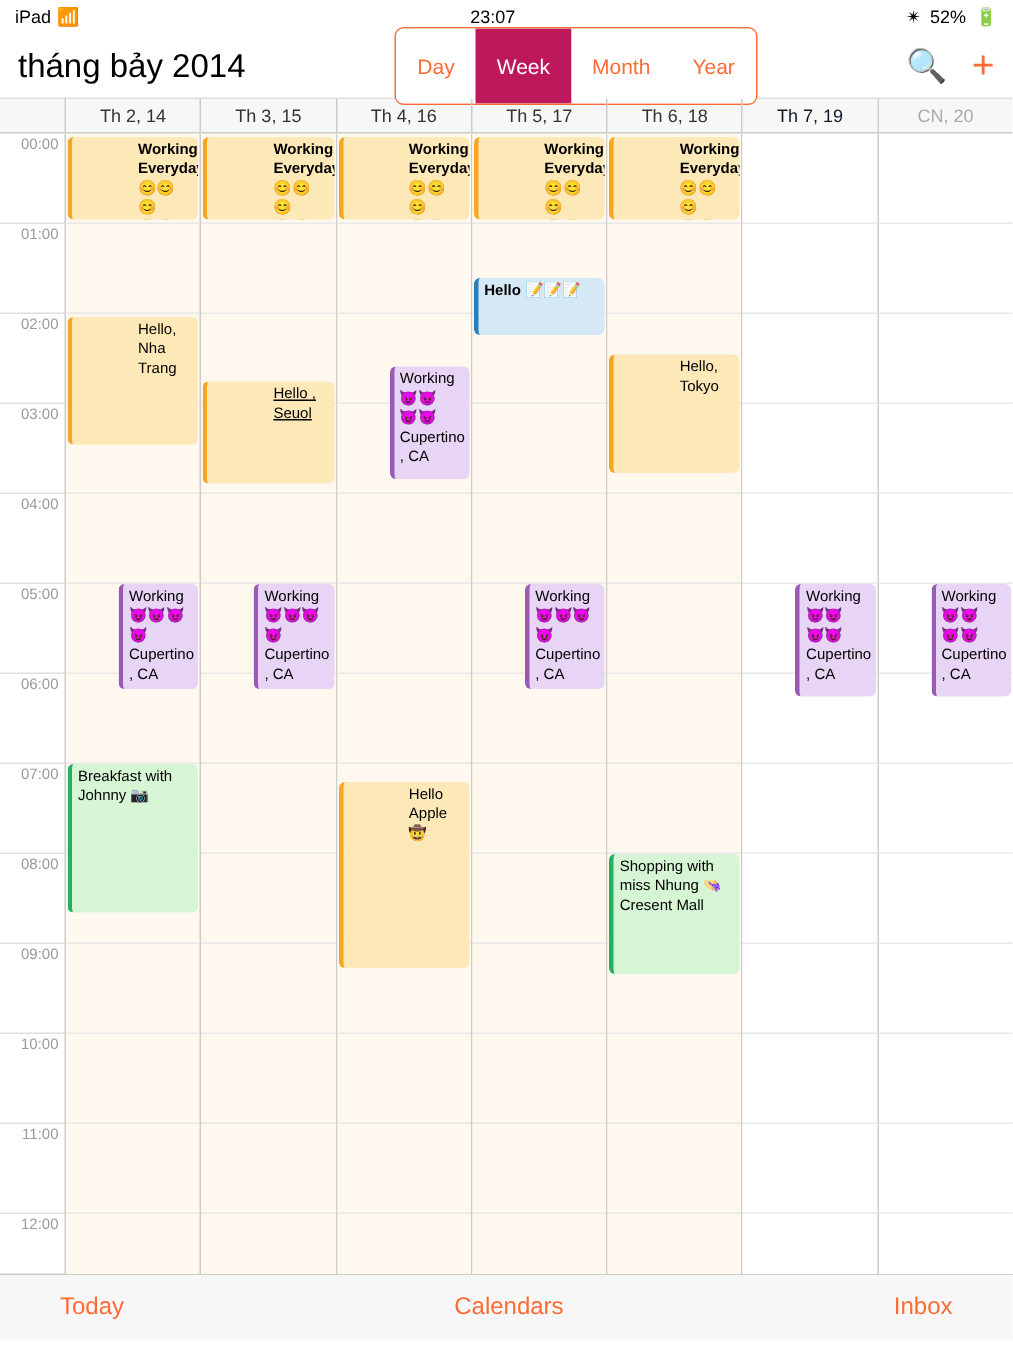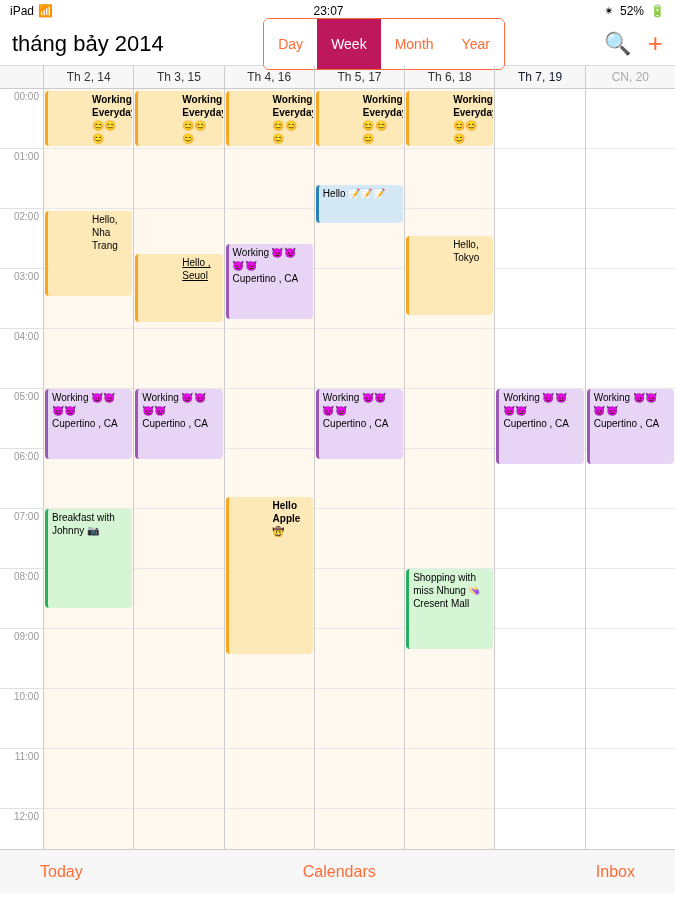--- a/index.html
+++ b/index.html
@@ -57,23 +57,23 @@
     .day-col:last-child { border-right: none; }
     .day-cell { height: 60px; border-bottom: 1px solid #e8e8e8; }
 
     
     .event {
       position: absolute; left: 1px; right: 1px;
       border-radius: 4px; padding: 2px 4px; font-size: 10px; overflow: hidden;
       line-height: 1.3;
     }
     .event-orange { background: #fde8b8; border-left: 3px solid #f5a623; padding-left: 44px; }
-    .event-purple { background: #e8d5f5; border-left: 3px solid #9b59b6; }
+    .event-purple { background: #e8d5f5; border-left: 3px solid #9b59b6; margin-left: 34px; }
     .event-green  { background: #d5f5d5; border-left: 3px solid #27ae60; }
-    .event-blue   { background: #d5e8f5; border-left: 3px solid #2980b9; }
+    .event-blue   { background: #d5e8f5; border-left: 3px solid #2980b9; font-weight: bold; }
 
     
     .tab-bar {
       display: flex; justify-content: space-between; align-items: center;
       height: 44px; border-top: 1px solid #ccc; background: #f7f7f7;
       padding: 0 40px;
     }
     .tab-item { font-size: 16px; color: #ff6b35; cursor: pointer; }
   </style>
 </head>
@@ -232,21 +232,21 @@
         <div class="day-cell"></div>
           <div class="day-cell"></div>
           <div class="day-cell"></div>
         <div class="day-cell"></div>
         <div class="event event-orange" style="top:2px;height:55px;">
           <strong>Working Everyday</strong> 😊😊😊<br>😊😊😊😊😊
         </div>
         <div class="event event-purple" style="top:155px;height:75px;">
           Working 😈😈<br>😈😈<br>Cupertino , CA
         </div>
-        <div class="event event-orange" style="top:408px;height:157px;font-weight:bold;">
+        <div class="event event-orange" style="top:432px;height:124px;">
           Hello Apple 🤠
         </div>
       </div>
 
       <div class="day-col" style="background:#fff8ee;">
         <div class="day-cell"></div>
           <div class="day-cell"></div>
           <div class="day-cell"></div>
         <div class="day-cell"></div>
           <div class="day-cell"></div>

